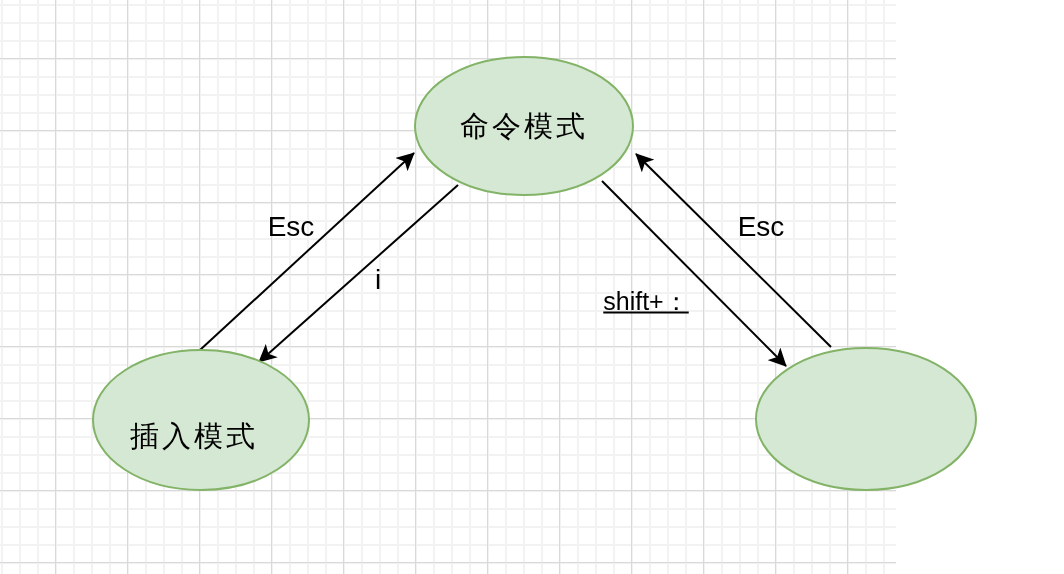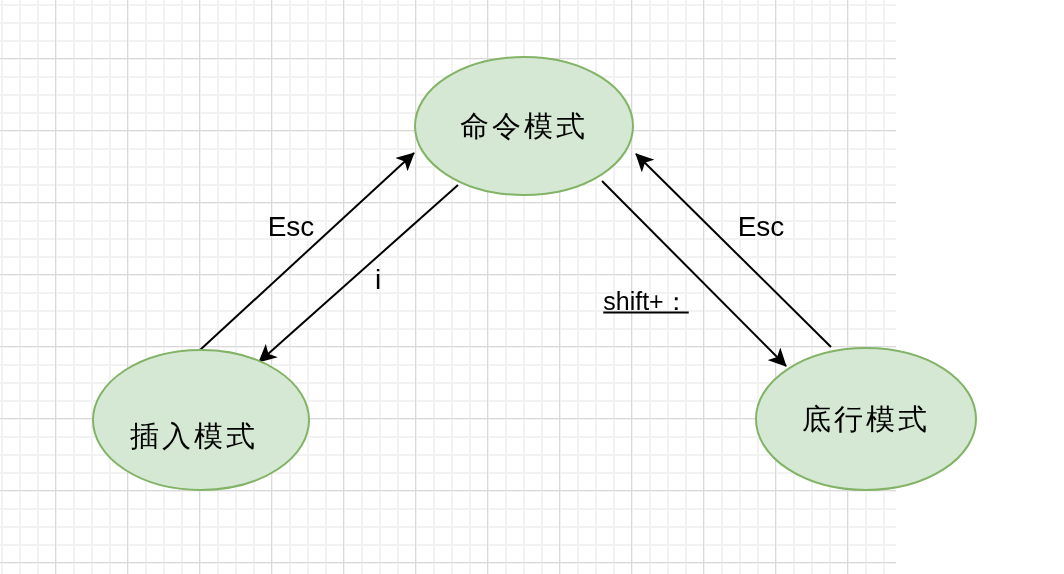--- a/index.html
+++ b/index.html
@@ -63,20 +63,19 @@
     <line class="edge-line" x1="831" y1="347" x2="636" y2="154" marker-end="url(#arrowhead)" stroke="#000000"></line>
     <line class="edge-line" x1="602" y1="181" x2="786" y2="366" marker-end="url(#arrowhead)" stroke="#000000"></line>
 
     <ellipse class="node-ellipse" cx="524" cy="126" rx="109" ry="69" fill="#d5e8d4" stroke="#82b366"></ellipse>
     <ellipse class="node-ellipse" cx="201" cy="420" rx="108" ry="70" fill="#d5e8d4" stroke="#82b366"></ellipse>
     <ellipse class="node-ellipse" cx="866" cy="419" rx="110" ry="71" fill="#d5e8d4" stroke="#82b366"></ellipse>
   </svg>
 
   <div class="label node-label" style="left:524px; top:127px;">命令模式</div>
   <div class="label node-label" style="left:194px; top:421px;margin-top:16px;">插入模式</div>
-  <div class="label node-label" style="left:866px; top:420px;">底行模式</div>
 
   <div class="label edge-label" style="left:291px; top:227px;">Esc</div>
   <div class="label edge-label" style="left:378px; top:280px;">i</div>
   <div class="label edge-label" style="left:761px; top:227px;">Esc</div>
   <div class="label edge-label small" style="left:646px; top:301px;text-decoration:underline;">shift+：</div>
 
 </div>
 
 </body></html>

